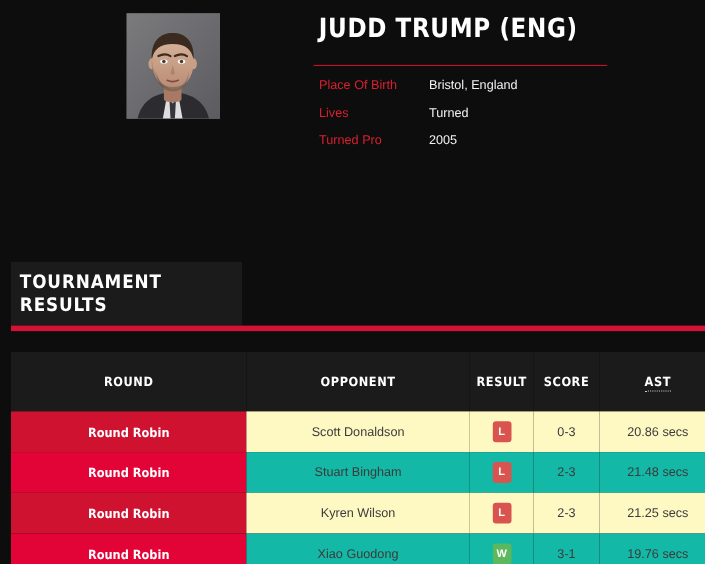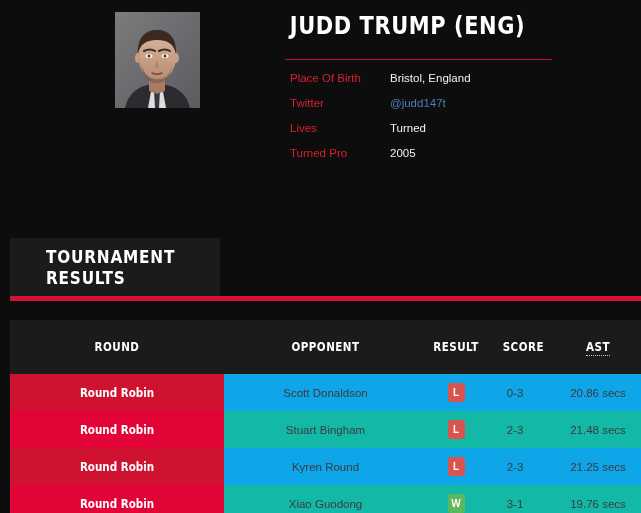--- a/index.html
+++ b/index.html
@@ -79,21 +79,21 @@
 
   
   .section-head {
     position: absolute;
     left: 10px;
     top: 238px;
     width: 210px;
     height: 58px;
     background: #1b1b1b;
     box-sizing: border-box;
-    padding: 9px 0 0 36px;
+    padding: 9px 0 0 8px;
   }
   .section-head-text {
     color: #ffffff;
     font-size: 17px;
     font-weight: bold;
     line-height: 21px;
     letter-spacing: 0.8px;
     font-family: "DejaVu Sans", sans-serif;
     font-stretch: condensed;
     max-width: 170px;
@@ -128,41 +128,41 @@
     font-size: 11.5px;
     font-weight: bold;
     letter-spacing: 0.5px;
     height: 52px;
     font-family: "DejaVu Sans", sans-serif;
     font-stretch: condensed;
   }
   .th-round    { width: 212px; }
   .th-opponent { width: 201px; }
   .th-result   { width: 56px; }
-  .th-score    { width: 58px; text-align: right; }
+  .th-score    { width: 58px; }
   .th-ast      { width: 104px; }
 
   .abbr {
     border-bottom: 1px dotted #c9c9c9;
     padding-bottom: 1px;
   }
 
   .res-table tbody td { height: 35px; font-size: 11.5px; }
 
   .cell-round {
     color: #ffffff;
     font-weight: bold;
     font-size: 12.5px;
     text-align: center;
     font-family: "DejaVu Sans", sans-serif;
     font-stretch: condensed;
   }
   tr.row-a .cell-round { background: #cf1230; }
   tr.row-b .cell-round { background: #e30437; }
-  tr.row-a .cell-light { background: #0ea5e9; }
+  tr.row-a .cell-light { background: #fef9c3; }
   tr.row-b .cell-light { background: #14b8a6; }
 
   .cell-light { color: #3b3b3b; text-align: center; }
 
   .badge {
     display: inline-block;
     width: 17px;
     height: 19px;
     line-height: 19px;
     border-radius: 3px;
@@ -228,24 +228,20 @@
     <div class="player-title">JUDD TRUMP (ENG)</div>
     <div class="title-rule"></div>
 
     <table class="info-table">
       <tbody>
         <tr>
           <td class="info-label">Place Of Birth</td>
           <td class="info-value">Bristol, England</td>
         </tr>
         <tr>
-          <td class="info-label">Twitter</td>
-          <td class="info-value"><a href="#">@judd147t</a></td>
-        </tr>
-        <tr>
           <td class="info-label">Lives</td>
           <td class="info-value">Turned</td>
         </tr>
         <tr>
           <td class="info-label">Turned Pro</td>
           <td class="info-value">2005</td>
         </tr>
       </tbody>
     </table>
   </div>
@@ -277,21 +273,21 @@
       </tr>
       <tr class="row-b">
         <td class="cell-round">Round Robin</td>
         <td class="cell-light">Stuart Bingham</td>
         <td class="cell-light"><span class="badge badge-l">L</span></td>
         <td class="cell-light">2-3</td>
         <td class="cell-light">21.48 secs</td>
       </tr>
       <tr class="row-a">
         <td class="cell-round">Round Robin</td>
-        <td class="cell-light">Kyren Round</td>
+        <td class="cell-light">Kyren Wilson</td>
         <td class="cell-light"><span class="badge badge-l">L</span></td>
         <td class="cell-light">2-3</td>
         <td class="cell-light">21.25 secs</td>
       </tr>
       <tr class="row-b">
         <td class="cell-round">Round Robin</td>
         <td class="cell-light">Xiao Guodong</td>
         <td class="cell-light"><span class="badge badge-w">W</span></td>
         <td class="cell-light">3-1</td>
         <td class="cell-light">19.76 secs</td>

